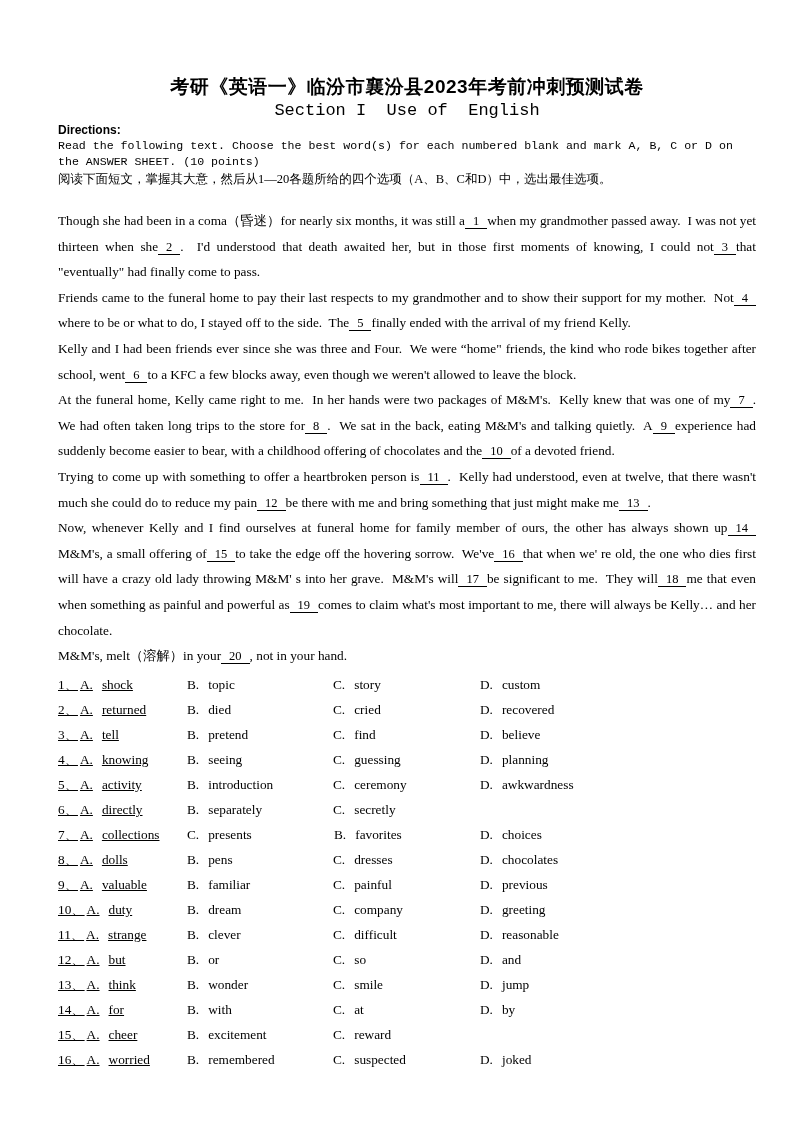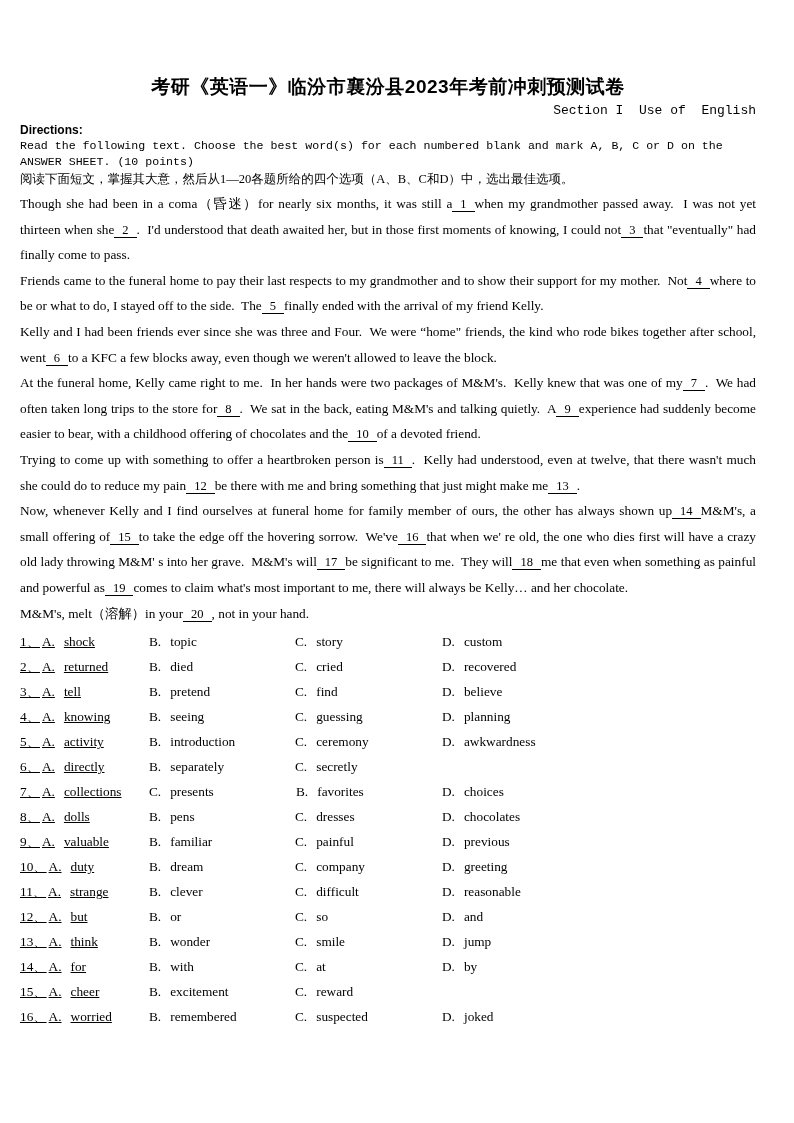--- a/index.html
+++ b/index.html
@@ -1,48 +1,48 @@
 <!DOCTYPE html>
 <html><head>
 <meta charset="utf-8">
 <style>
   html, body { margin: 0; padding: 0; background: #ffffff; }
   body {
     width: 794px; height: 1123px; overflow: hidden;
     color: #000; font-family: "Liberation Serif", serif;
   }
-  .page { padding: 76px 38px 0 20px; box-sizing: border-box; }
+  .page { padding: 76px 38px 0 58px; box-sizing: border-box; }
 
   .title {
     font-family: "Liberation Sans", sans-serif;
     font-weight: 700; font-size: 19px; line-height: 22px;
     text-align: center; margin: 0 0 5px 0; letter-spacing: 0.5px;
   }
   .section-heading {
     font-family: "Liberation Mono", monospace;
-    font-size: 13px; line-height: 16px;
-    text-align: right; white-space: pre; margin-bottom: 4px;
+    font-size: 17px; line-height: 16px;
+    text-align: center; white-space: pre; margin-bottom: 4px;
   }
   .dir-label {
     font-family: Liberation Sans, sans-serif;
     font-weight: 700; font-size: 12px; line-height: 15px;
   }
   .dir-en {
     font-family: "Liberation Mono", monospace;
     font-size: 11.6px; line-height: 15.5px; white-space: pre-wrap;
   }
   .dir-zh {
     font-family: "Liberation Serif", serif;
     font-size: 12.5px; line-height: 18px; margin-top: 1px;
   }
 
   .passage {
     font-family: "Liberation Serif", serif;
     font-size: 13.3px; line-height: 25.6px;
-    text-align: justify; margin-top: 3px;
+    text-align: justify; margin-top: 20px;
   }
   .passage p { margin: 0; white-space: pre-wrap; }
 
   .blank {
     display: inline-block; text-align: center;
     border-bottom: 1px solid #000;
     padding: 0 8px; line-height: 14px;
     font-size: 12.5px; vertical-align: baseline;
   }
 

